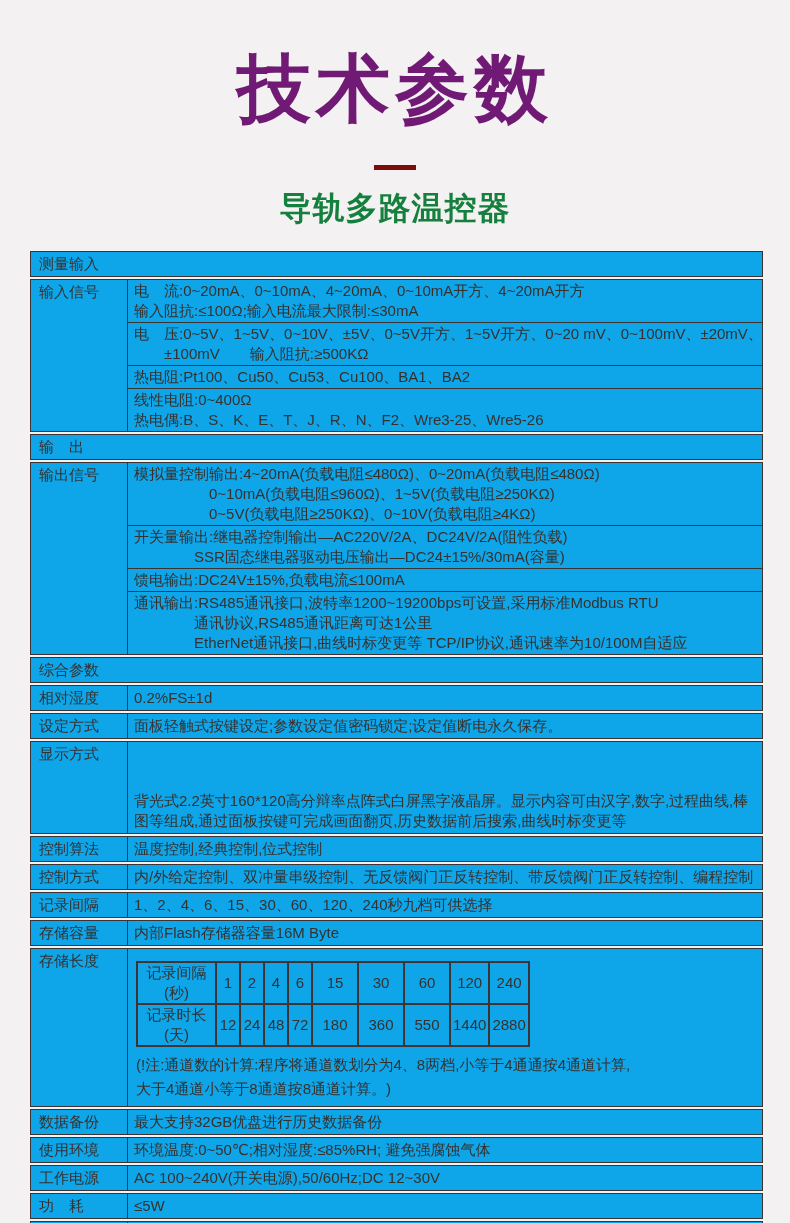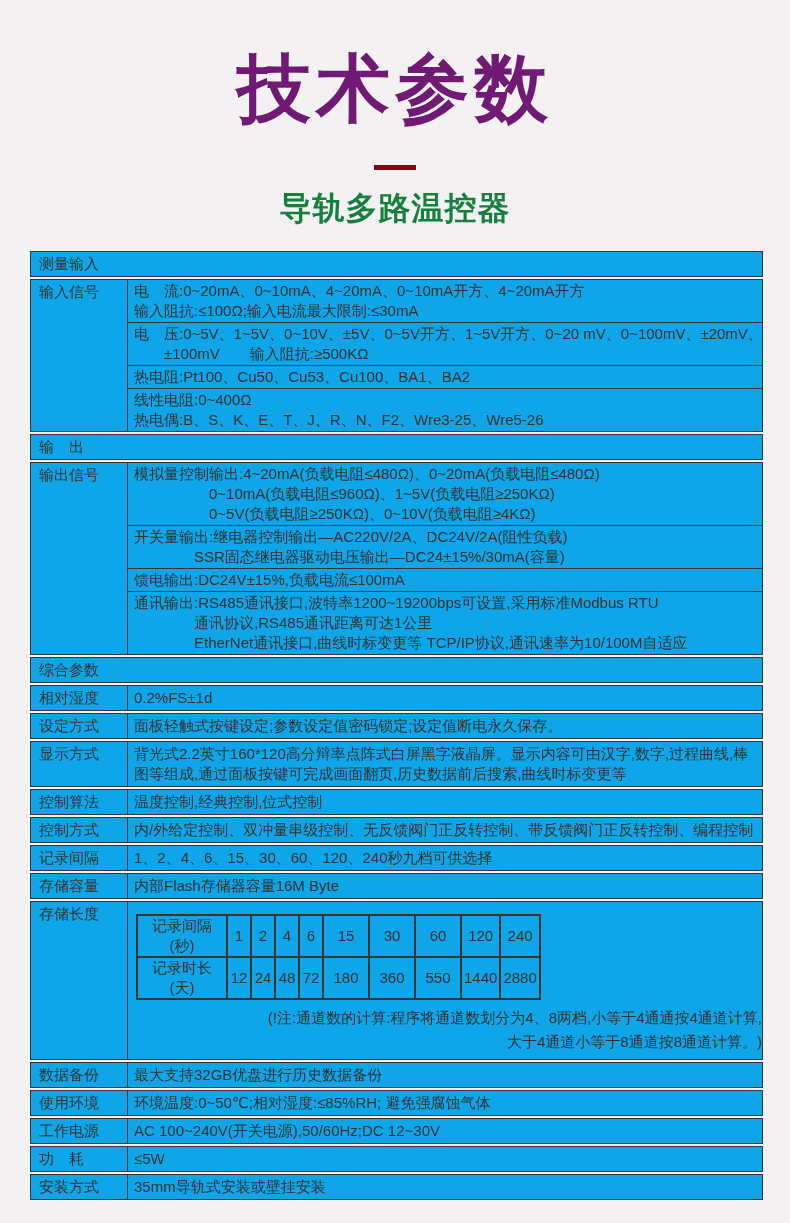--- a/index.html
+++ b/index.html
@@ -37,38 +37,38 @@
   .row {
     display:flex;
     background:#0ea5e9;
     border:1.5px solid #3b3432;
     margin-top:2px;
   }
   .row:first-child { margin-top:0; }
   .row.sec { padding:2px 8px; min-height:24px; }
   .lbl { flex:0 0 97px; border-right:1.5px solid #3b3432; padding:2px 0 2px 8px; }
   .val { flex:1; padding:2px 6px; white-space:nowrap; overflow:hidden; }
-  .val.wrap { white-space:normal; }
+  .val.wrap { white-space:normal;margin-top:47px; }
   .val.multi { padding:0; white-space:normal; }
   .subcell { border-bottom:1.5px solid #3b3432; padding:1px 6px; }
   .subcell:last-child { border-bottom:none; }
   .line { white-space:pre; }
   .inner { border-collapse:collapse; margin:12px 0 6px 8px; }
   .inner td {
     border:2px solid #3b3432;
     text-align:center;
     height:30px;
     padding:0 2px;
     font-weight:500;
   }
-  .inner td.ih { width:90px; }
+  .inner td.ih { width:79px; }
   .inner td.c-s { width:24px; }
   .inner td.c-m { width:46px; }
   .inner td.c-l { width:25px; }
-  .storage-note { margin:6px 0 5px 8px;text-align:right; }
+  .storage-note { margin:6px 0 5px 8px; }
   .note-line { white-space:pre; line-height:24px; }
 </style>
 </head>
 <body>
 
 <div class="page">
 
   <h1 class="main-title">技术参数</h1>
   <div class="divider"></div>
   <h2 class="subtitle">导轨多路温控器</h2>

